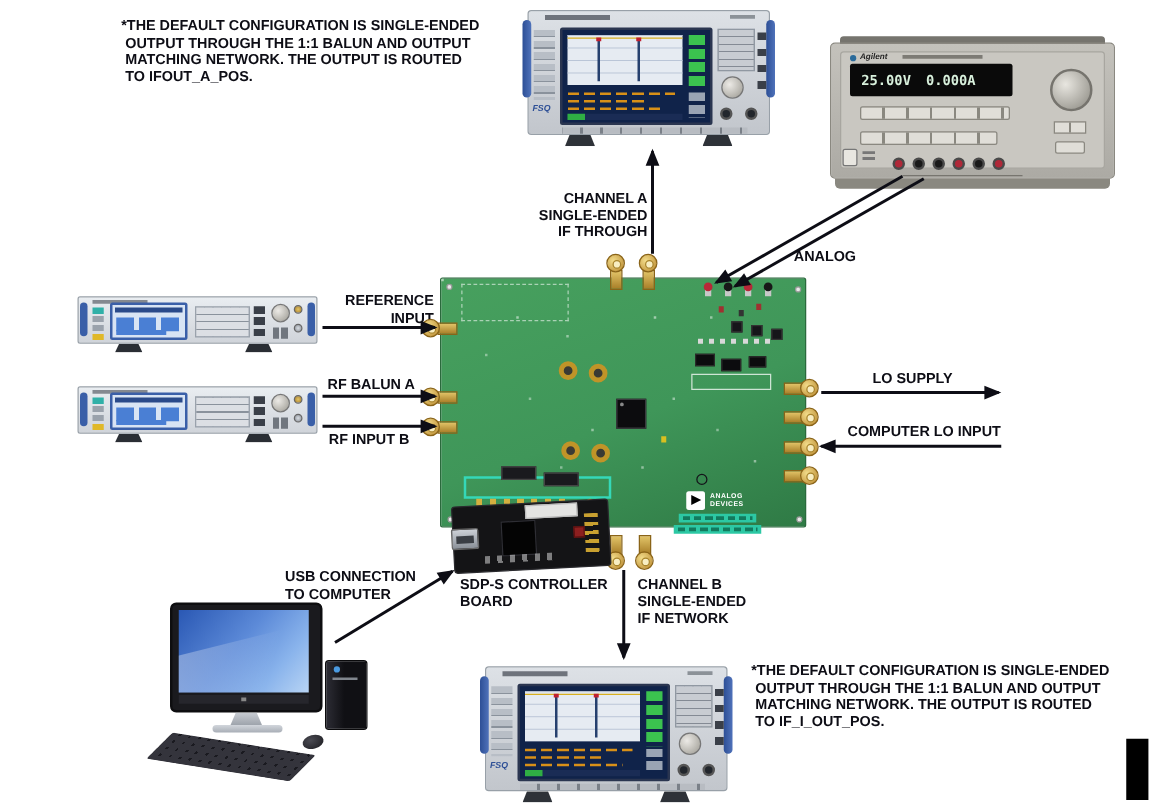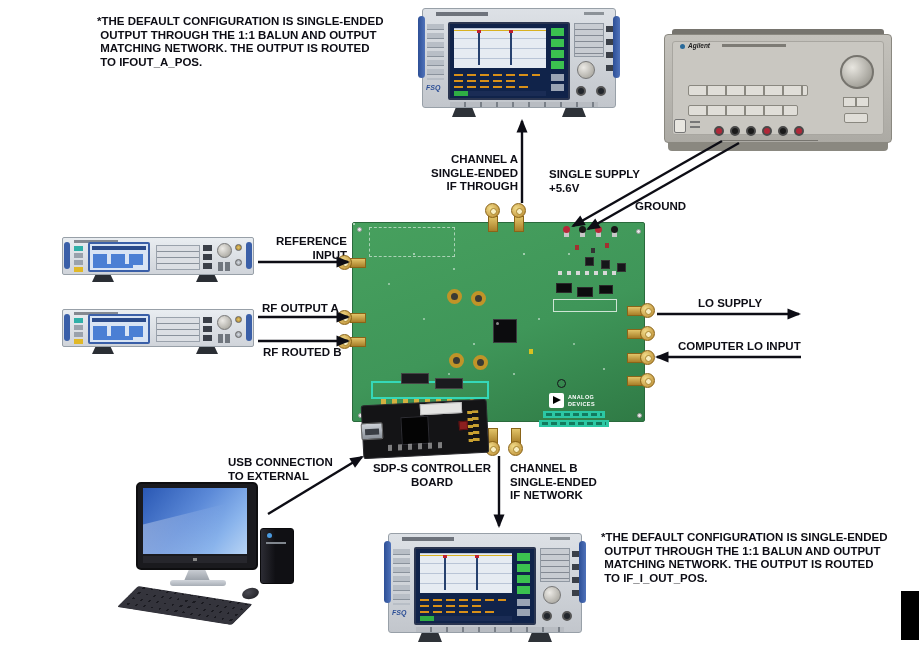--- a/index.html
+++ b/index.html
@@ -270,20 +270,24 @@
     <div class="sa-foot" style="right:34px"></div>
   </div>
 
   <div class="ps" style="left:664px;top:29px">
     <div class="ps-top"></div>
     <div class="ps-body"></div>
     <div class="ps-panel"></div>
     <div class="ps-logo"></div>
     <div class="ps-brand">Agilent</div>
     <div class="ps-brand2"></div>
+    <div class="ps-display">
+      <span>25.00V</span>
+      <span>0.000A</span>
+    </div>
     <div class="ps-fkeys" style="left:24px;top:56px;width:120px"></div>
     <div class="ps-fkeys" style="left:24px;top:76px;width:110px"></div>
     <div class="ps-knob"></div>
     <div class="ps-kbtns"></div>
     <div class="ps-kwide"></div>
     <div class="ps-sw"></div>
     <div class="ps-swdots"></div>
     <div class="ps-posts">
       <span class="ps-post" style="background:#b02838"></span>
       <span class="ps-post" style="background:#1a1a1a"></span>
@@ -466,31 +470,29 @@
     <line x1="739" y1="143" x2="588" y2="229"></line>
     <line x1="657" y1="314" x2="799" y2="314"></line>
     <line x1="801" y1="357" x2="657" y2="357"></line>
     <line x1="268" y1="514" x2="362" y2="457"></line>
     <line x1="499" y1="456" x2="499" y2="526"></line>
   </svg>
 
   <div class="lbl" style="left:400px;top:153px;width:118px;text-align:right">CHANNEL A
 SINGLE-ENDED
 IF THROUGH</div>
-  <div class="lbl" style="left:549px;top:168px">SINGLE SUPPLY
-+5.6V</div>
-  <div class="lbl" style="left:635px;top:200px">GROUND</div>
+  <div class="lbl" style="left:635px;top:200px">ANALOG</div>
   <div class="lbl" style="left:247px;top:235px;width:100px;text-align:right">REFERENCE
 INPUT</div>
-  <div class="lbl" style="left:262px;top:302px">RF OUTPUT A</div>
-  <div class="lbl" style="left:263px;top:346px">RF ROUTED B</div>
+  <div class="lbl" style="left:262px;top:302px">RF BALUN A</div>
+  <div class="lbl" style="left:263px;top:346px">RF INPUT B</div>
   <div class="lbl" style="left:698px;top:297px">LO SUPPLY</div>
   <div class="lbl" style="left:678px;top:340px">COMPUTER LO INPUT</div>
   <div class="lbl" style="left:228px;top:456px">USB CONNECTION
-TO EXTERNAL</div>
-  <div class="lbl" style="left:368px;top:462px;width:128px;text-align:center">SDP-S CONTROLLER
+TO COMPUTER</div>
+  <div class="lbl" style="left:368px;top:462px;width:128px;text-align:left">SDP-S CONTROLLER
 BOARD</div>
   <div class="lbl" style="left:510px;top:462px">CHANNEL B
 SINGLE-ENDED
 IF NETWORK</div>
 
   <div class="corner-tab"></div>
 </div>
 
 </body></html>

